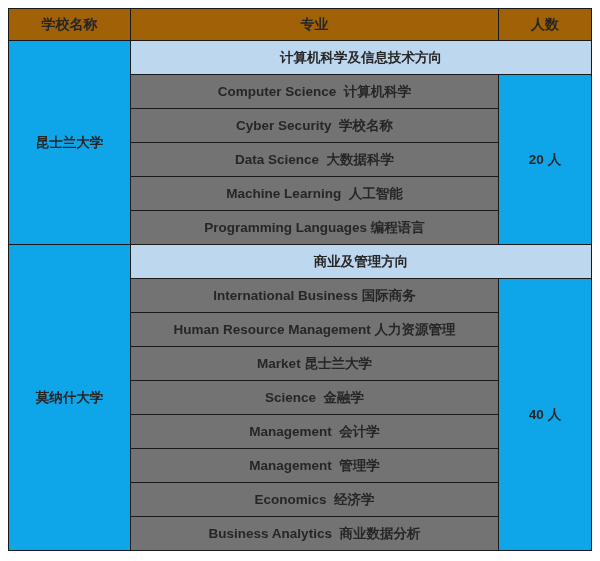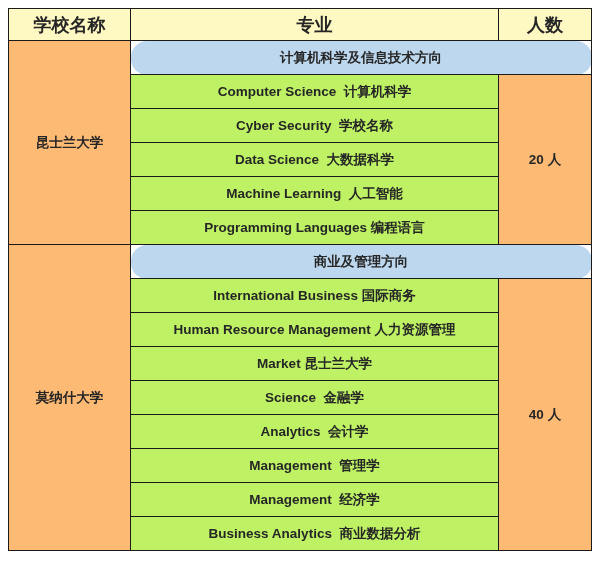--- a/index.html
+++ b/index.html
@@ -34,37 +34,36 @@
     vertical-align: middle;
     color: #262626;
     font-weight: 700;
     font-size: 13.5px;
     padding: 0 4px;
     white-space: pre-wrap;
     overflow: hidden;
   }
   tr.header-row th {
     height: 31px;
-    background: #fef9c3;
-    font-size: 18px;
+    background: #a16207;
+    font-size: 14px;
   }
   td.direction-cell {
     background: #bdd7ee;
     height: 33px;
     font-size: 14px;
-    border-radius: 16px;
   }
   td.program-cell {
-    background: #bef264;
+    background: #737373;
     height: 33px;
     margin-left: 44px;
   }
   td.school-cell,
   td.count-cell {
-    background: #fdba74;
+    background: #0ea5e9;
     font-size: 14px;
   }
 </style>
 </head>
 <body>
 
 <div class="canvas">
   <table class="admissions">
     <colgroup>
       <col class="c-school">
@@ -111,26 +110,26 @@
     <tr>
       <td class="program-cell">Human Resource Management 人力资源管理</td>
     </tr>
     <tr>
       <td class="program-cell">Market 昆士兰大学</td>
     </tr>
     <tr>
       <td class="program-cell">Science  金融学</td>
     </tr>
     <tr>
-      <td class="program-cell">Analytics  会计学</td>
+      <td class="program-cell">Management  会计学</td>
     </tr>
     <tr>
       <td class="program-cell">Management  管理学</td>
     </tr>
     <tr>
-      <td class="program-cell">Management  经济学</td>
+      <td class="program-cell">Economics  经济学</td>
     </tr>
     <tr>
       <td class="program-cell">Business Analytics  商业数据分析</td>
     </tr>
   </tbody>
     </table>
 </div>
 
 </body></html>

